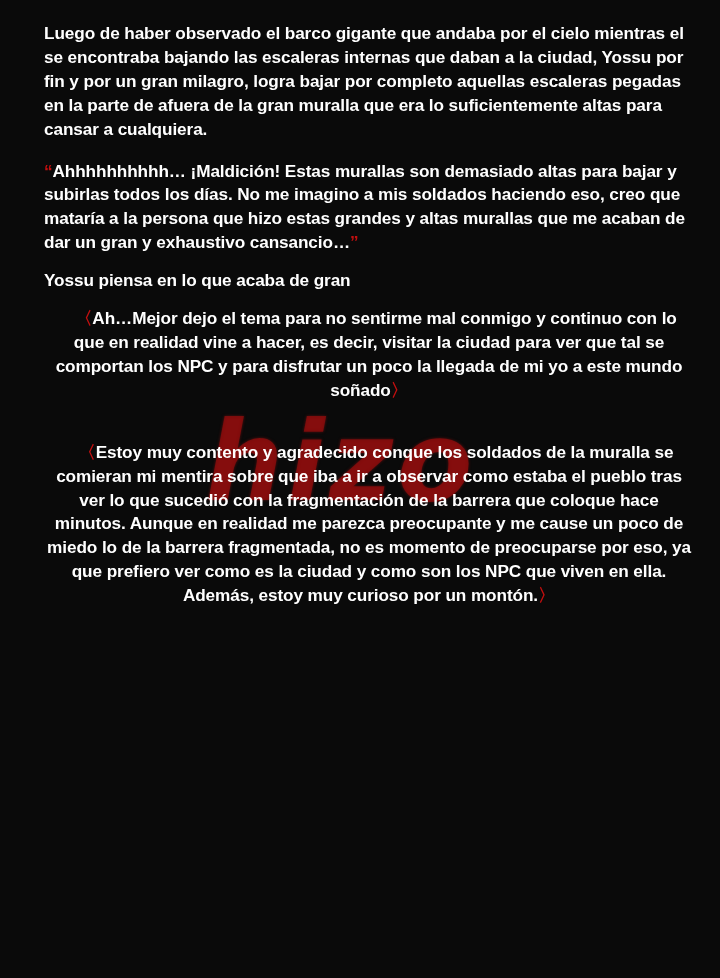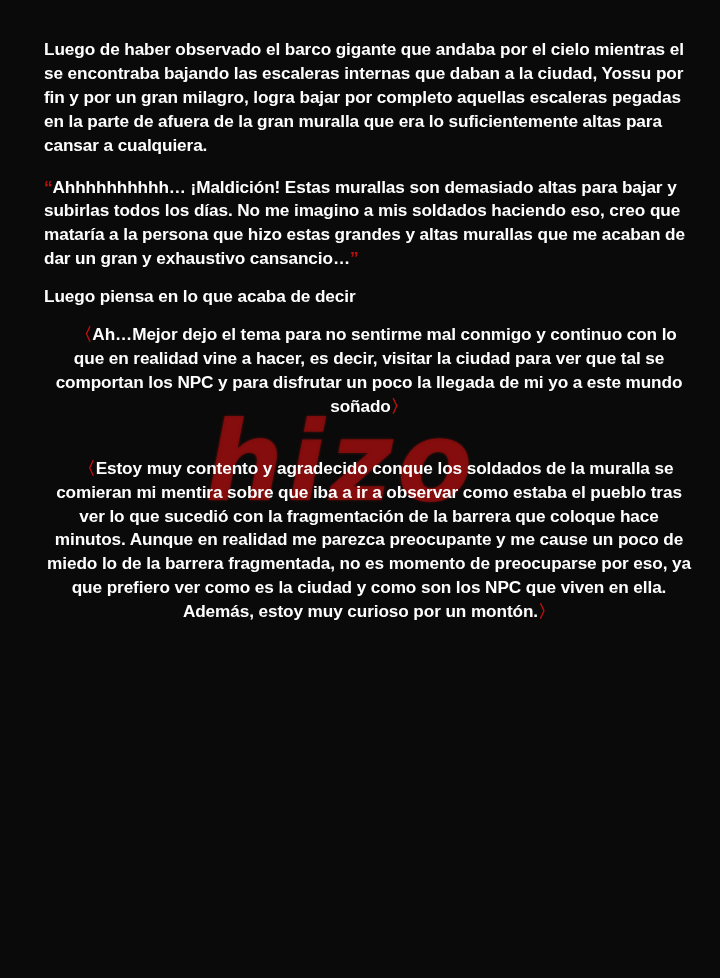--- a/index.html
+++ b/index.html
@@ -52,21 +52,20 @@
     margin: 0 0 16px 0;
     color: #ffffff;
     font-weight: 700;
     font-size: 17.2px;
     line-height: 1.39;
     letter-spacing: -0.1px;
     text-align: left;
   }
   p.narration {
     margin-bottom: 18px;
-    margin-top: 16px;
   }
   p.tight {
     margin-bottom: 14px;
   }
   p.indent {
     text-indent: 14px;
     text-align: center;
   }
   p.gap-top {
     margin-top: 38px;
@@ -93,21 +92,21 @@
 
     <p class="para narration">
       <span>Luego de haber observado el barco gigante que andaba por el cielo mientras el se encontraba bajando las escaleras internas que daban a la ciudad, Yossu por fin y por un gran milagro, logra bajar por completo aquellas escaleras pegadas en la parte de afuera de la gran muralla que era lo suficientemente altas para cansar a cualquiera.</span>
     </p>
 
     <p class="para tight">
       <span class="qmark">“</span><span>Ahhhhhhhhhh… ¡Maldición! Estas murallas son demasiado altas para bajar y subirlas todos los días. No me imagino a mis soldados haciendo eso, creo que mataría a la persona que hizo estas grandes y altas murallas que me acaban de dar un gran y exhaustivo cansancio…</span><span class="qmark">”</span>
     </p>
 
     <p class="para tight">
-      <span>Luego piensa en lo que acaba de decir</span>
+      <span>Yossu piensa en lo que acaba de gran</span>
     </p>
 
 
     <p class="para indent">
       <span class="brk">〈</span><span>Ah…Mejor dejo el tema para no sentirme mal conmigo y continuo con lo que en realidad vine a hacer, es decir, visitar la ciudad para ver que tal se comportan los NPC y para disfrutar un poco la llegada de mi yo a este mundo soñado</span><span class="brk">〉</span>
     </p>
 
     <p class="para indent gap-top">
       <span class="brk">〈</span><span>Estoy muy contento y agradecido conque los soldados de la muralla se comieran mi mentira sobre que iba a ir a observar como estaba el pueblo tras ver lo que sucedió con la fragmentación de la barrera que coloque hace minutos. Aunque en realidad me parezca preocupante y me cause un poco de miedo lo de la barrera fragmentada, no es momento de preocuparse por eso, ya que prefiero ver como es la ciudad y como son los NPC que viven en ella. Además, estoy muy curioso por un montón.</span><span class="brk">〉</span>
     </p>

